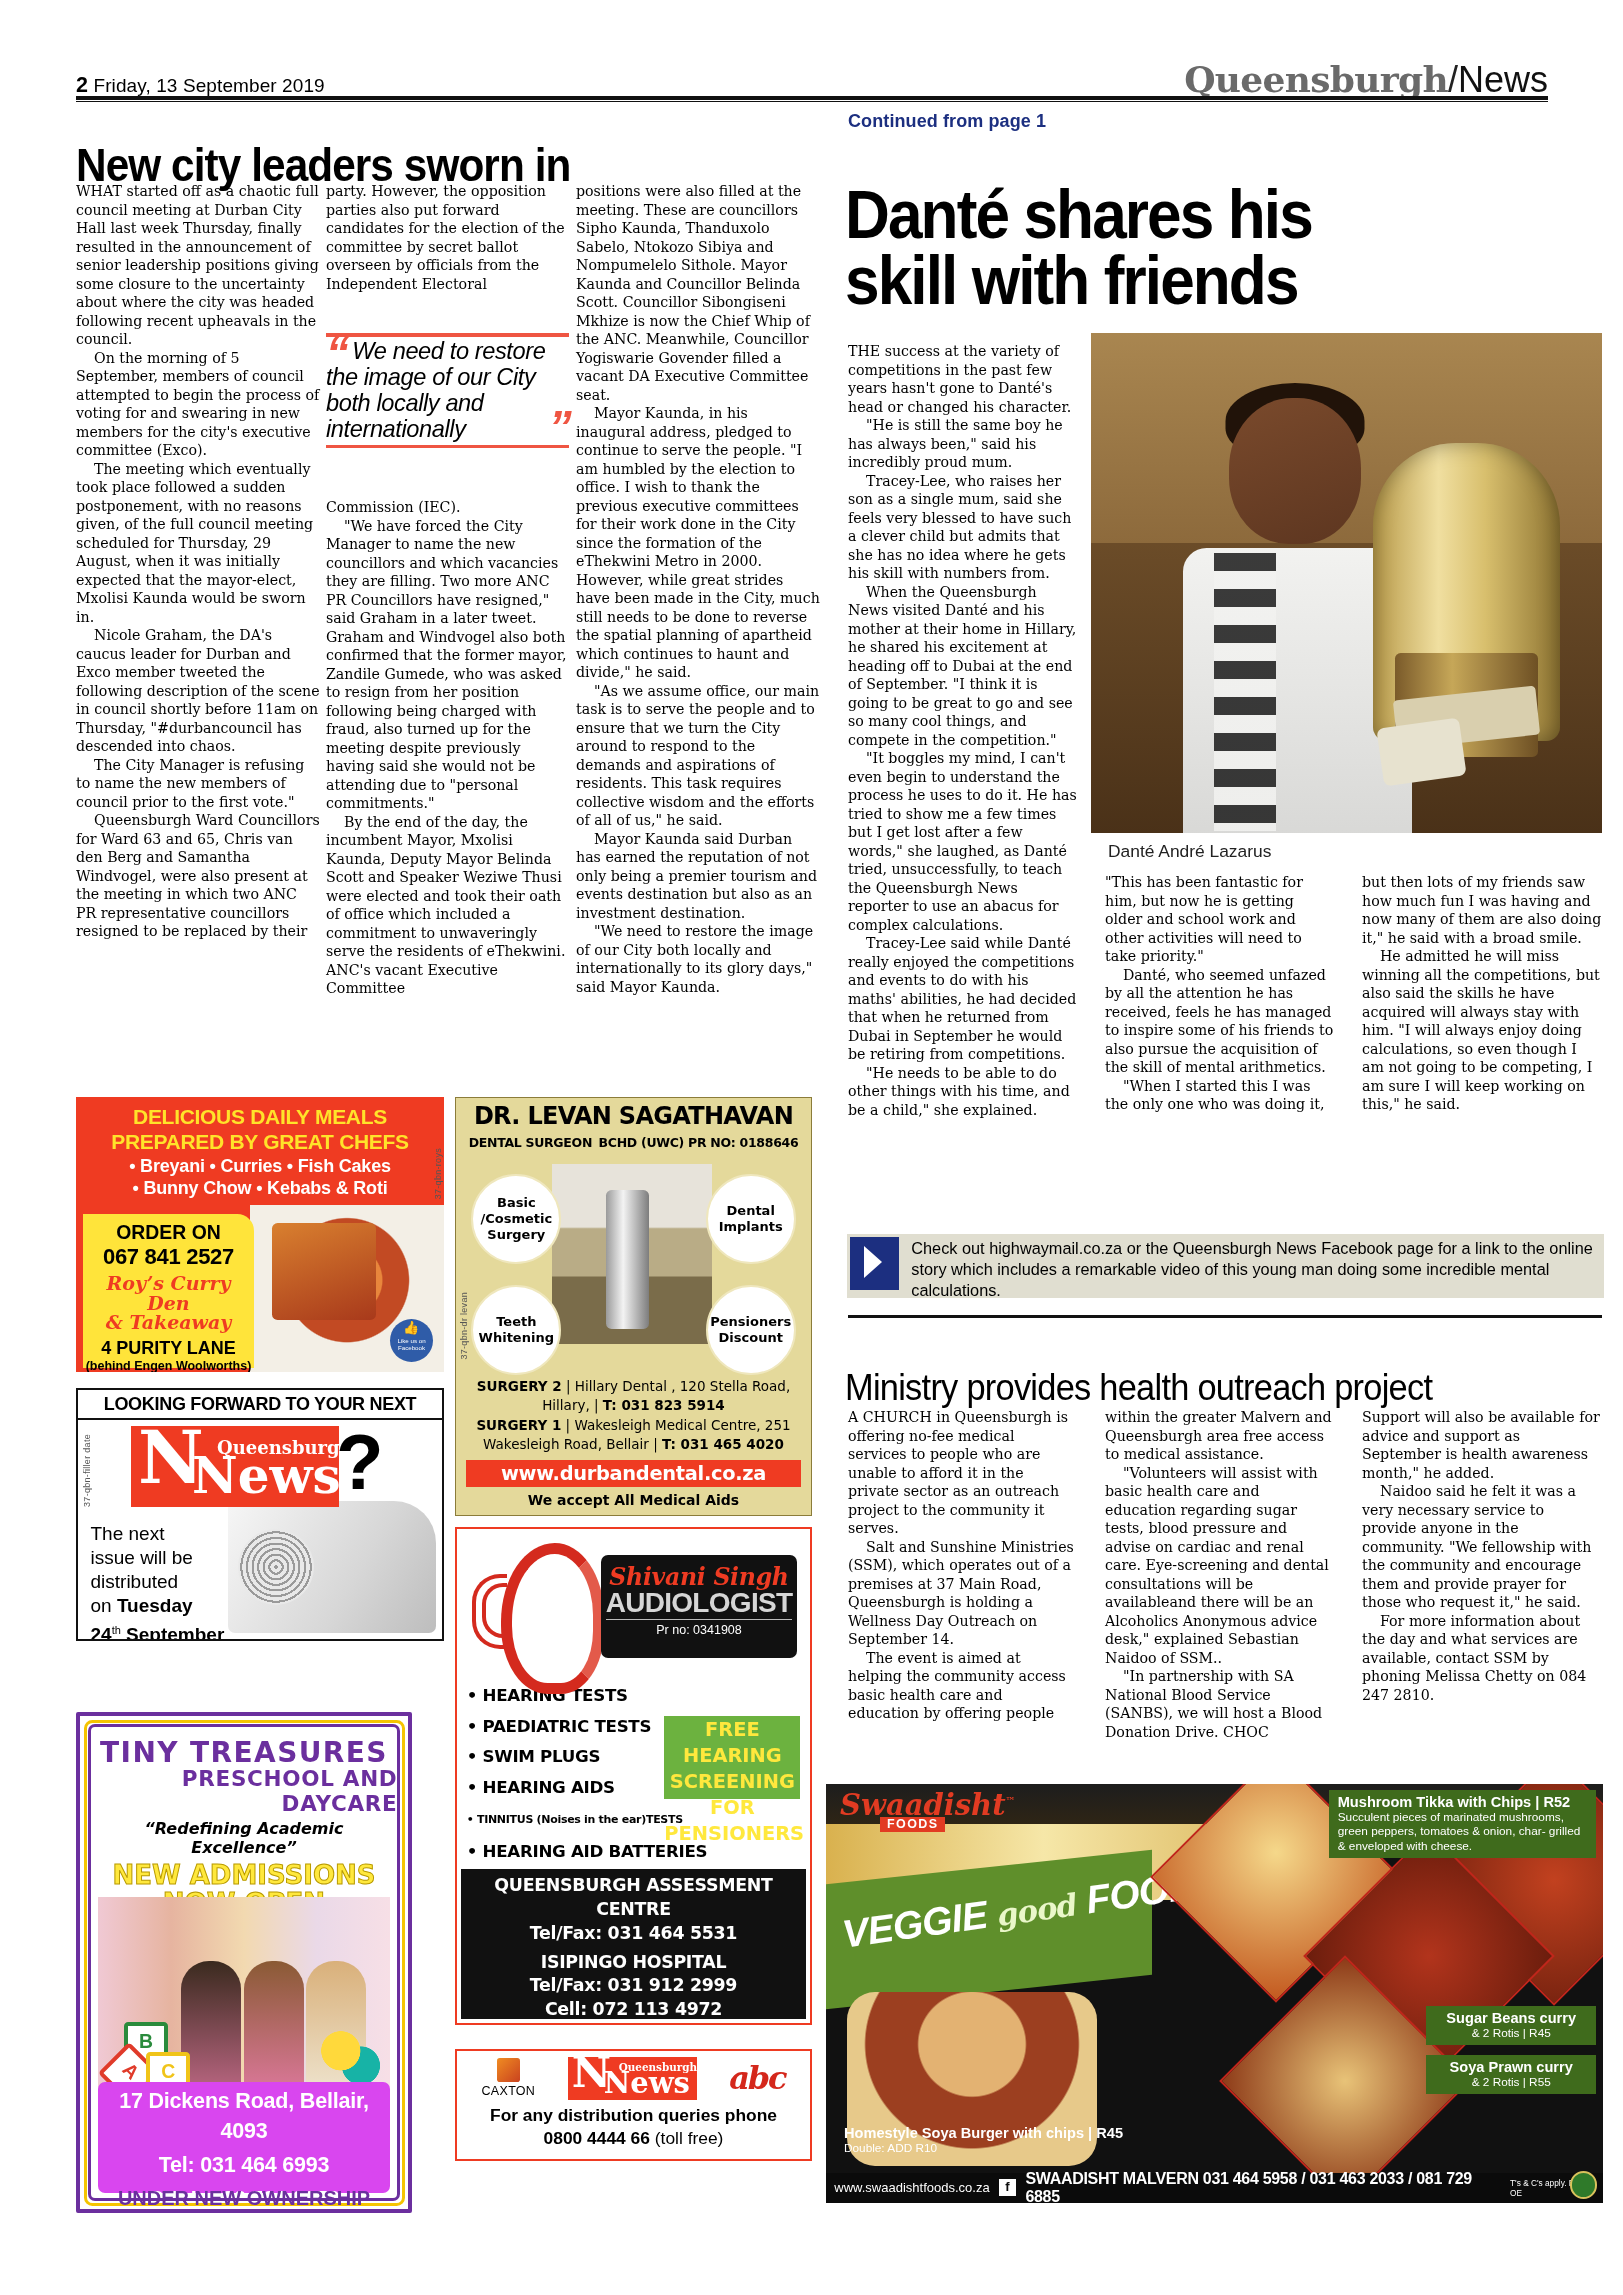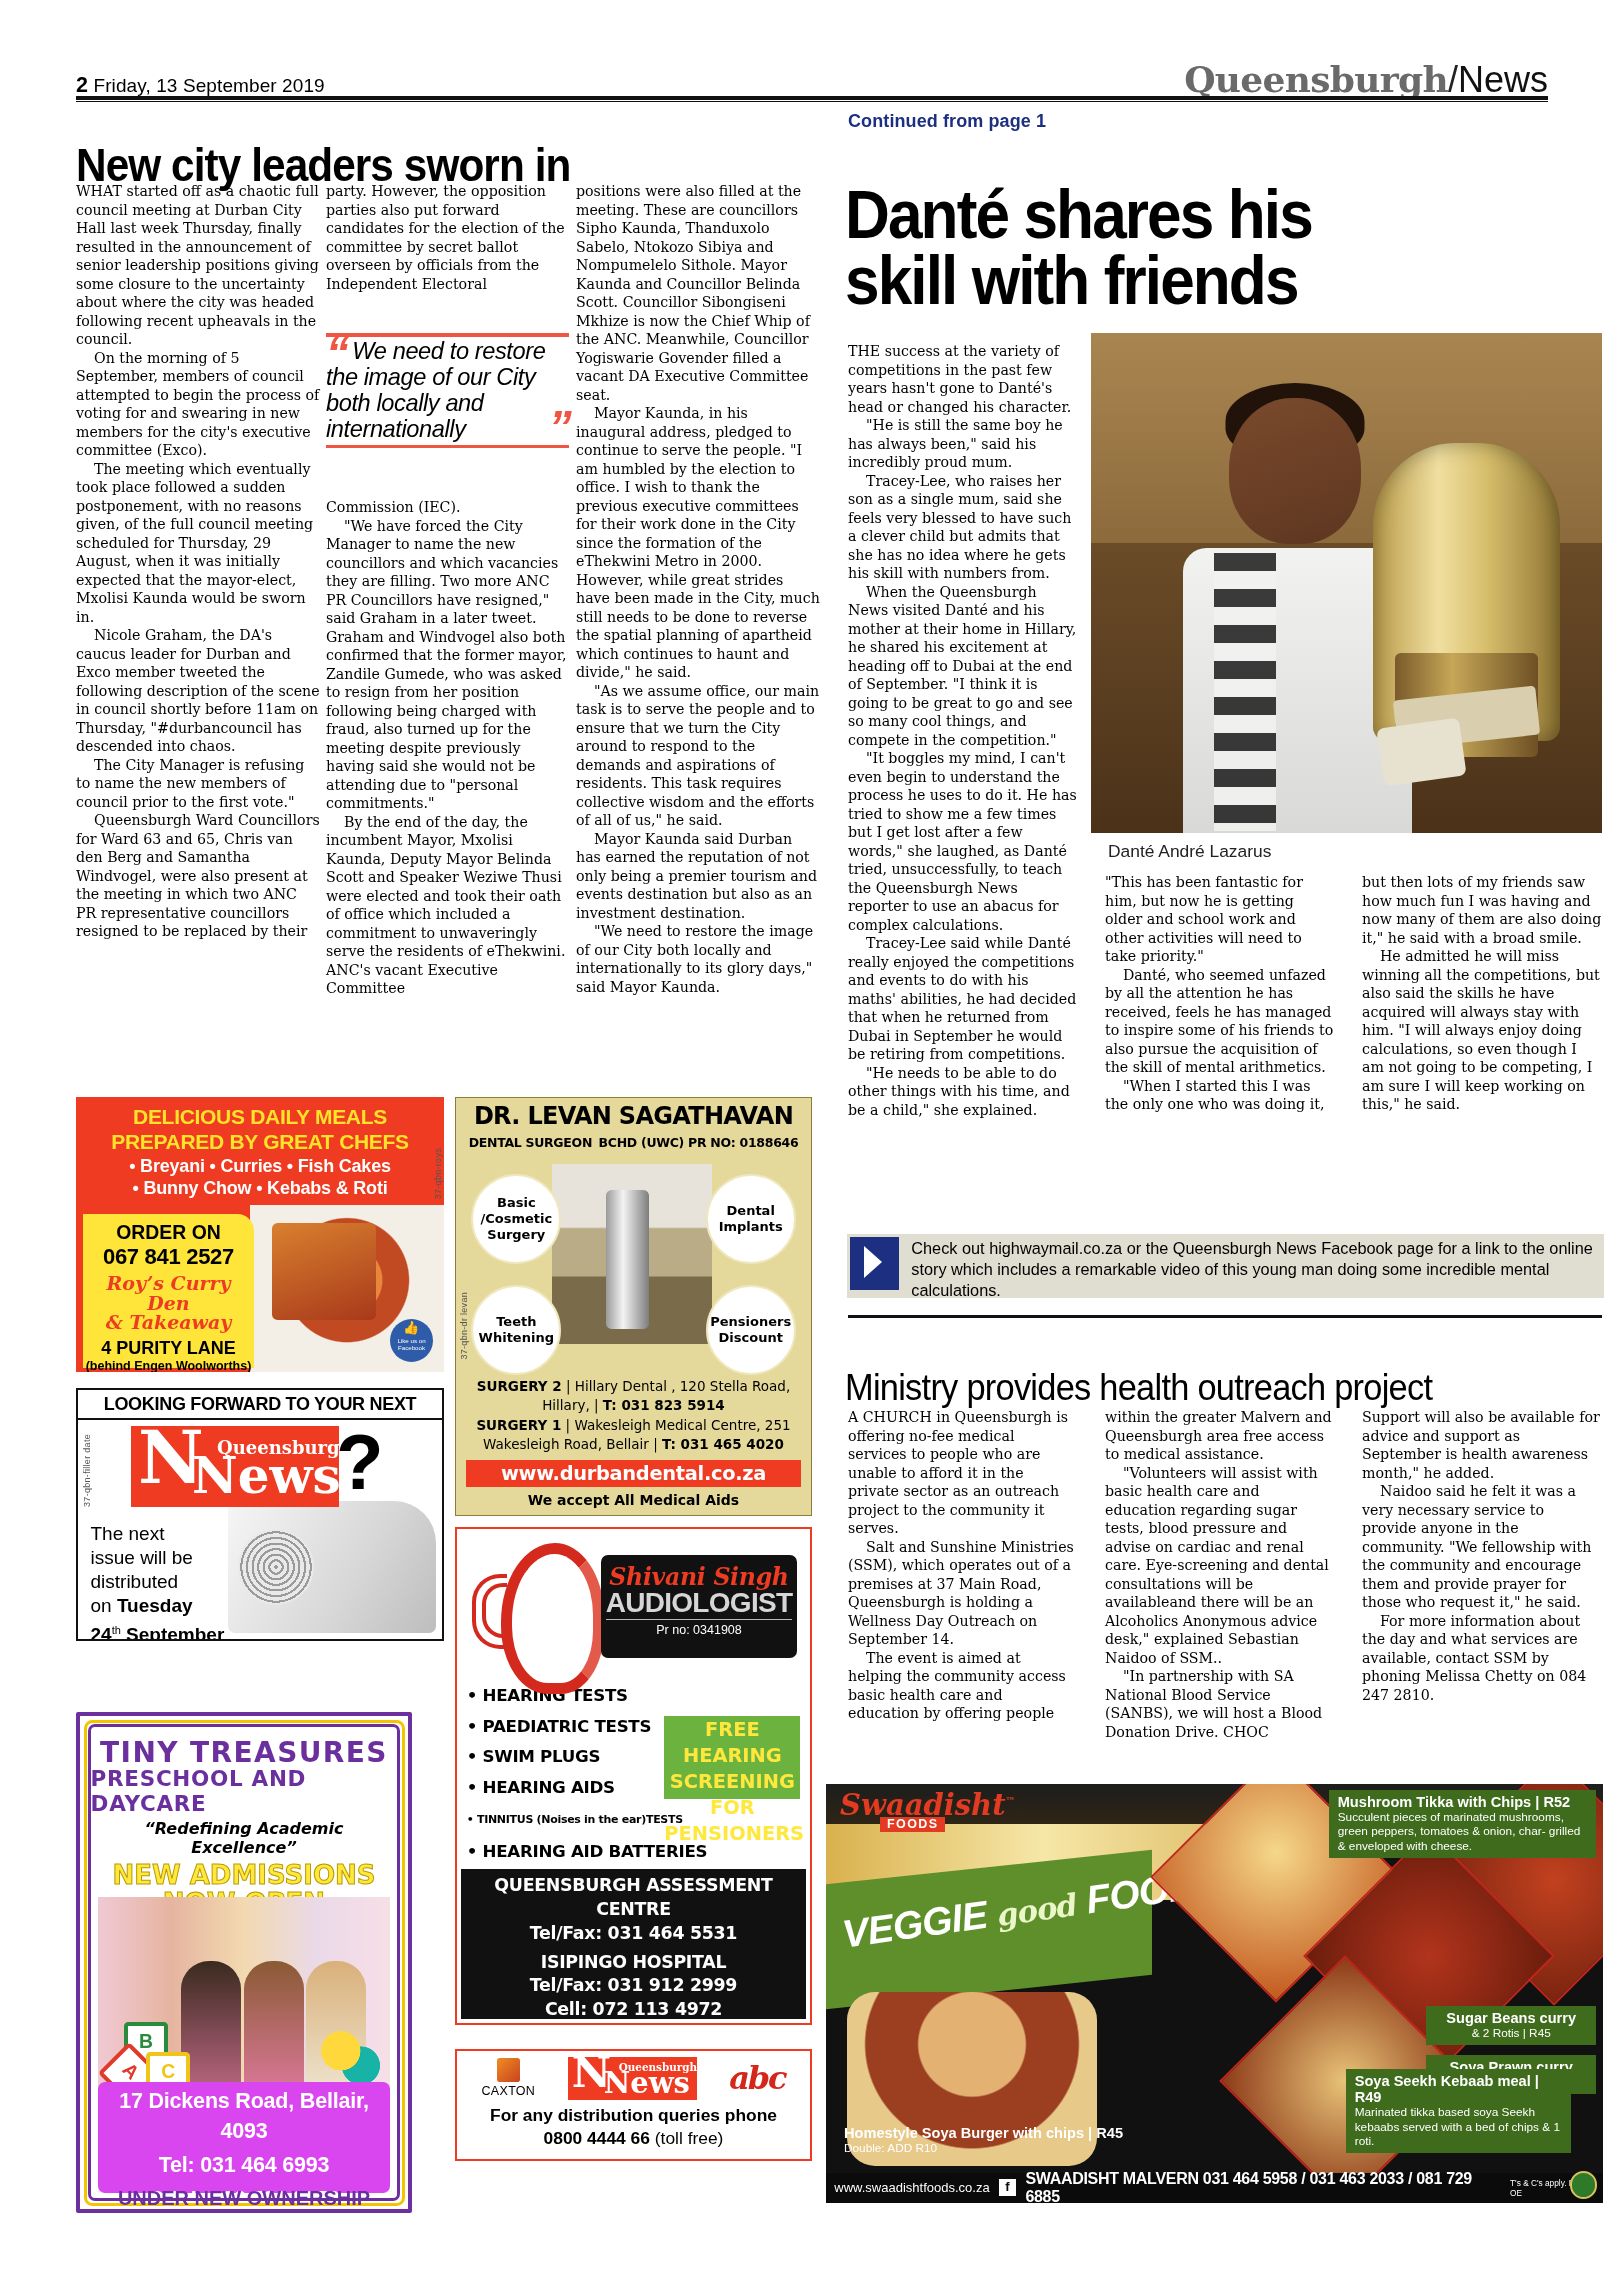--- a/index.html
+++ b/index.html
@@ -107,21 +107,21 @@
      background:repeating-radial-gradient(circle at 50% 50%,#9a9a9a 0 2.1px,#e9e9e9 2.1px 5.6px);}
   #ad-next .msg{position:absolute;left:12.5px;top:132px;width:139px;font-family:"Liberation Sans",sans-serif;font-size:19px;line-height:24px;}
   #ad-next .msg b{font-weight:bold;}
   #ad-next .msg sup{font-size:11px;}
 
   
   #ad-tiny{left:76px;top:1712px;width:336px;height:501px;background:#fff;border:4.2px solid #6b2f9e;border-radius:2px;}
   #ad-tiny .inner{position:absolute;inset:3.5px;border:3.5px solid #f5c400;border-radius:8.3px;}
   #ad-tiny .inner2{position:absolute;inset:7.6px;border:3.5px solid #6b2f9e;border-radius:7px;background:#fff;overflow:hidden;}
   #ad-tiny .t1{font-family:"DejaVu Sans",sans-serif;font-weight:bold;color:#6b2f9e;font-size:28px;text-align:center;letter-spacing:1.4px;padding-top:9.7px;}
-  #ad-tiny .t2{font-family:"DejaVu Sans",sans-serif;font-weight:bold;color:#6b2f9e;font-size:21.5px;text-align:left;letter-spacing:0.7px;margin-top:-2.8px;}
+  #ad-tiny .t2{font-family:"DejaVu Sans",sans-serif;font-weight:bold;color:#6b2f9e;font-size:21.5px;text-align:right;letter-spacing:0.7px;margin-top:-2.8px;}
   #ad-tiny .t3{font-family:"DejaVu Sans",sans-serif;font-weight:bold;font-style:italic;font-size:16px;text-align:center;margin-top:2.1px;}
   #ad-tiny .t4{font-family:"DejaVu Sans",sans-serif;font-weight:bold;color:#ffe83d;font-size:26px;text-align:center;line-height:28px;margin-top:4.9px;
                -webkit-text-stroke:1px #b89a00;}
   #ad-tiny .pic{position:absolute;left:7px;right:7px;top:170px;height:203px;
      background:linear-gradient(90deg,#f0c9d4,#e6b4a0 25%,#f2d9b0 50%,#ead9e8 75%,#f7dfe6);}
   #ad-tiny .pic .kid{position:absolute;bottom:0;width:60px;height:139px;border-radius:28px 28px 0 0;}
   #ad-tiny .pic .blocks{position:absolute;left:9.7px;bottom:11px;width:83px;height:67px;}
   #ad-tiny .pic .blocks i{position:absolute;width:36px;height:36px;border:4.2px solid;border-radius:4.2px;font-style:normal;
      font-family:"Liberation Sans",sans-serif;font-weight:bold;font-size:19.4px;text-align:center;line-height:30.5px;background:#fff;}
   #ad-tiny .pic .hand{position:absolute;right:9.7px;bottom:8.3px;width:67px;height:67px;
@@ -500,24 +500,20 @@
       <span>Succulent pieces of  marinated mushrooms, green peppers, tomatoes &amp; onion, char- grilled &amp; enveloped with cheese.</span>
     </div>
     <div class="tag t-sugar">
       <b>Sugar Beans curry</b>
       <span>&amp; 2 Rotis        | R45</span>
     </div>
     <div class="tag t-prawn">
       <b>Soya Prawn curry</b>
       <span>&amp; 2 Rotis       | R55</span>
     </div>
-    <div class="tag t-kebab">
-      <b>Soya Seekh Kebaab meal | R49</b>
-      <span>Marinated tikka based soya Seekh kebaabs served with a bed of chips &amp; 1 roti.</span>
-    </div>
     <div class="tag t-burger">
       <b>Homestyle Soya Burger with chips  | R45</b>
       <span>Double: ADD R10</span>
     </div>
 
     <div class="foot">
       <span>www.swaadishtfoods.co.za</span>
       <span class="fb">f</span>
       <span class="big">SWAADISHT MALVERN 031 464 5958 / 031 463 2033 / 081 729 6885</span>
       <span class="tc">T's &amp; C's apply. E &amp; OE</span>

